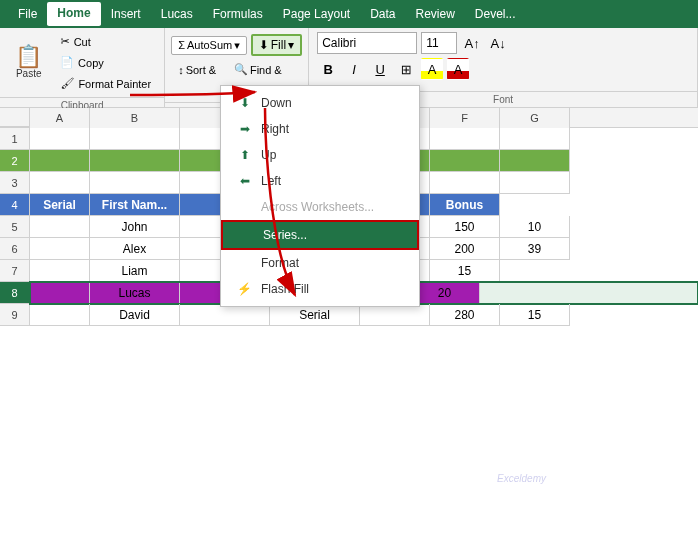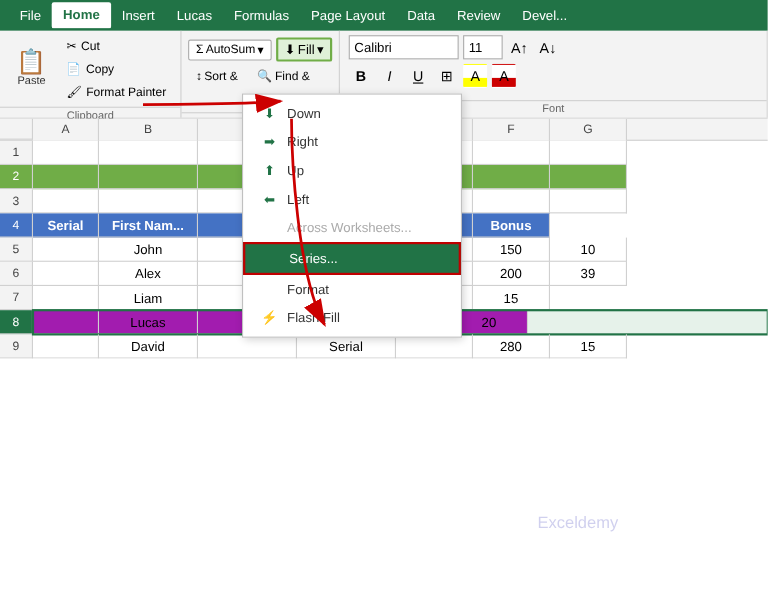--- a/index.html
+++ b/index.html
@@ -267,21 +267,21 @@
           <div class="cell center" style="width: 90px;">David</div>
           <div class="cell" style="width: 90px;"></div>
           <div class="cell center" style="width: 90px;">Serial</div>
           <div class="cell" style="width: 70px;"></div>
           <div class="cell center" style="width: 70px;">280</div>
           <div class="cell center" style="width: 70px;">15</div>
         </div>
       </div>
     </div>
 
-    <div style="position: absolute; bottom: 60px; right: 136px; font-size: 15px; color: rgba(100,100,200,0.3); pointer-events: none;">Exceldemy</div>
+    <div style="position: absolute; bottom: 60px; right: 152px; font-size: 10px; color: rgba(100,100,200,0.3); font-style: italic; pointer-events: none;">Exceldemy</div>
   </div>
 
   <div class="dropdown-menu">
     <div class="dropdown-item">
       <span class="item-icon">⬇</span>
       <span>Down</span>
     </div>
     <div class="dropdown-item">
       <span class="item-icon">➡</span>
       <span>Right</span>

